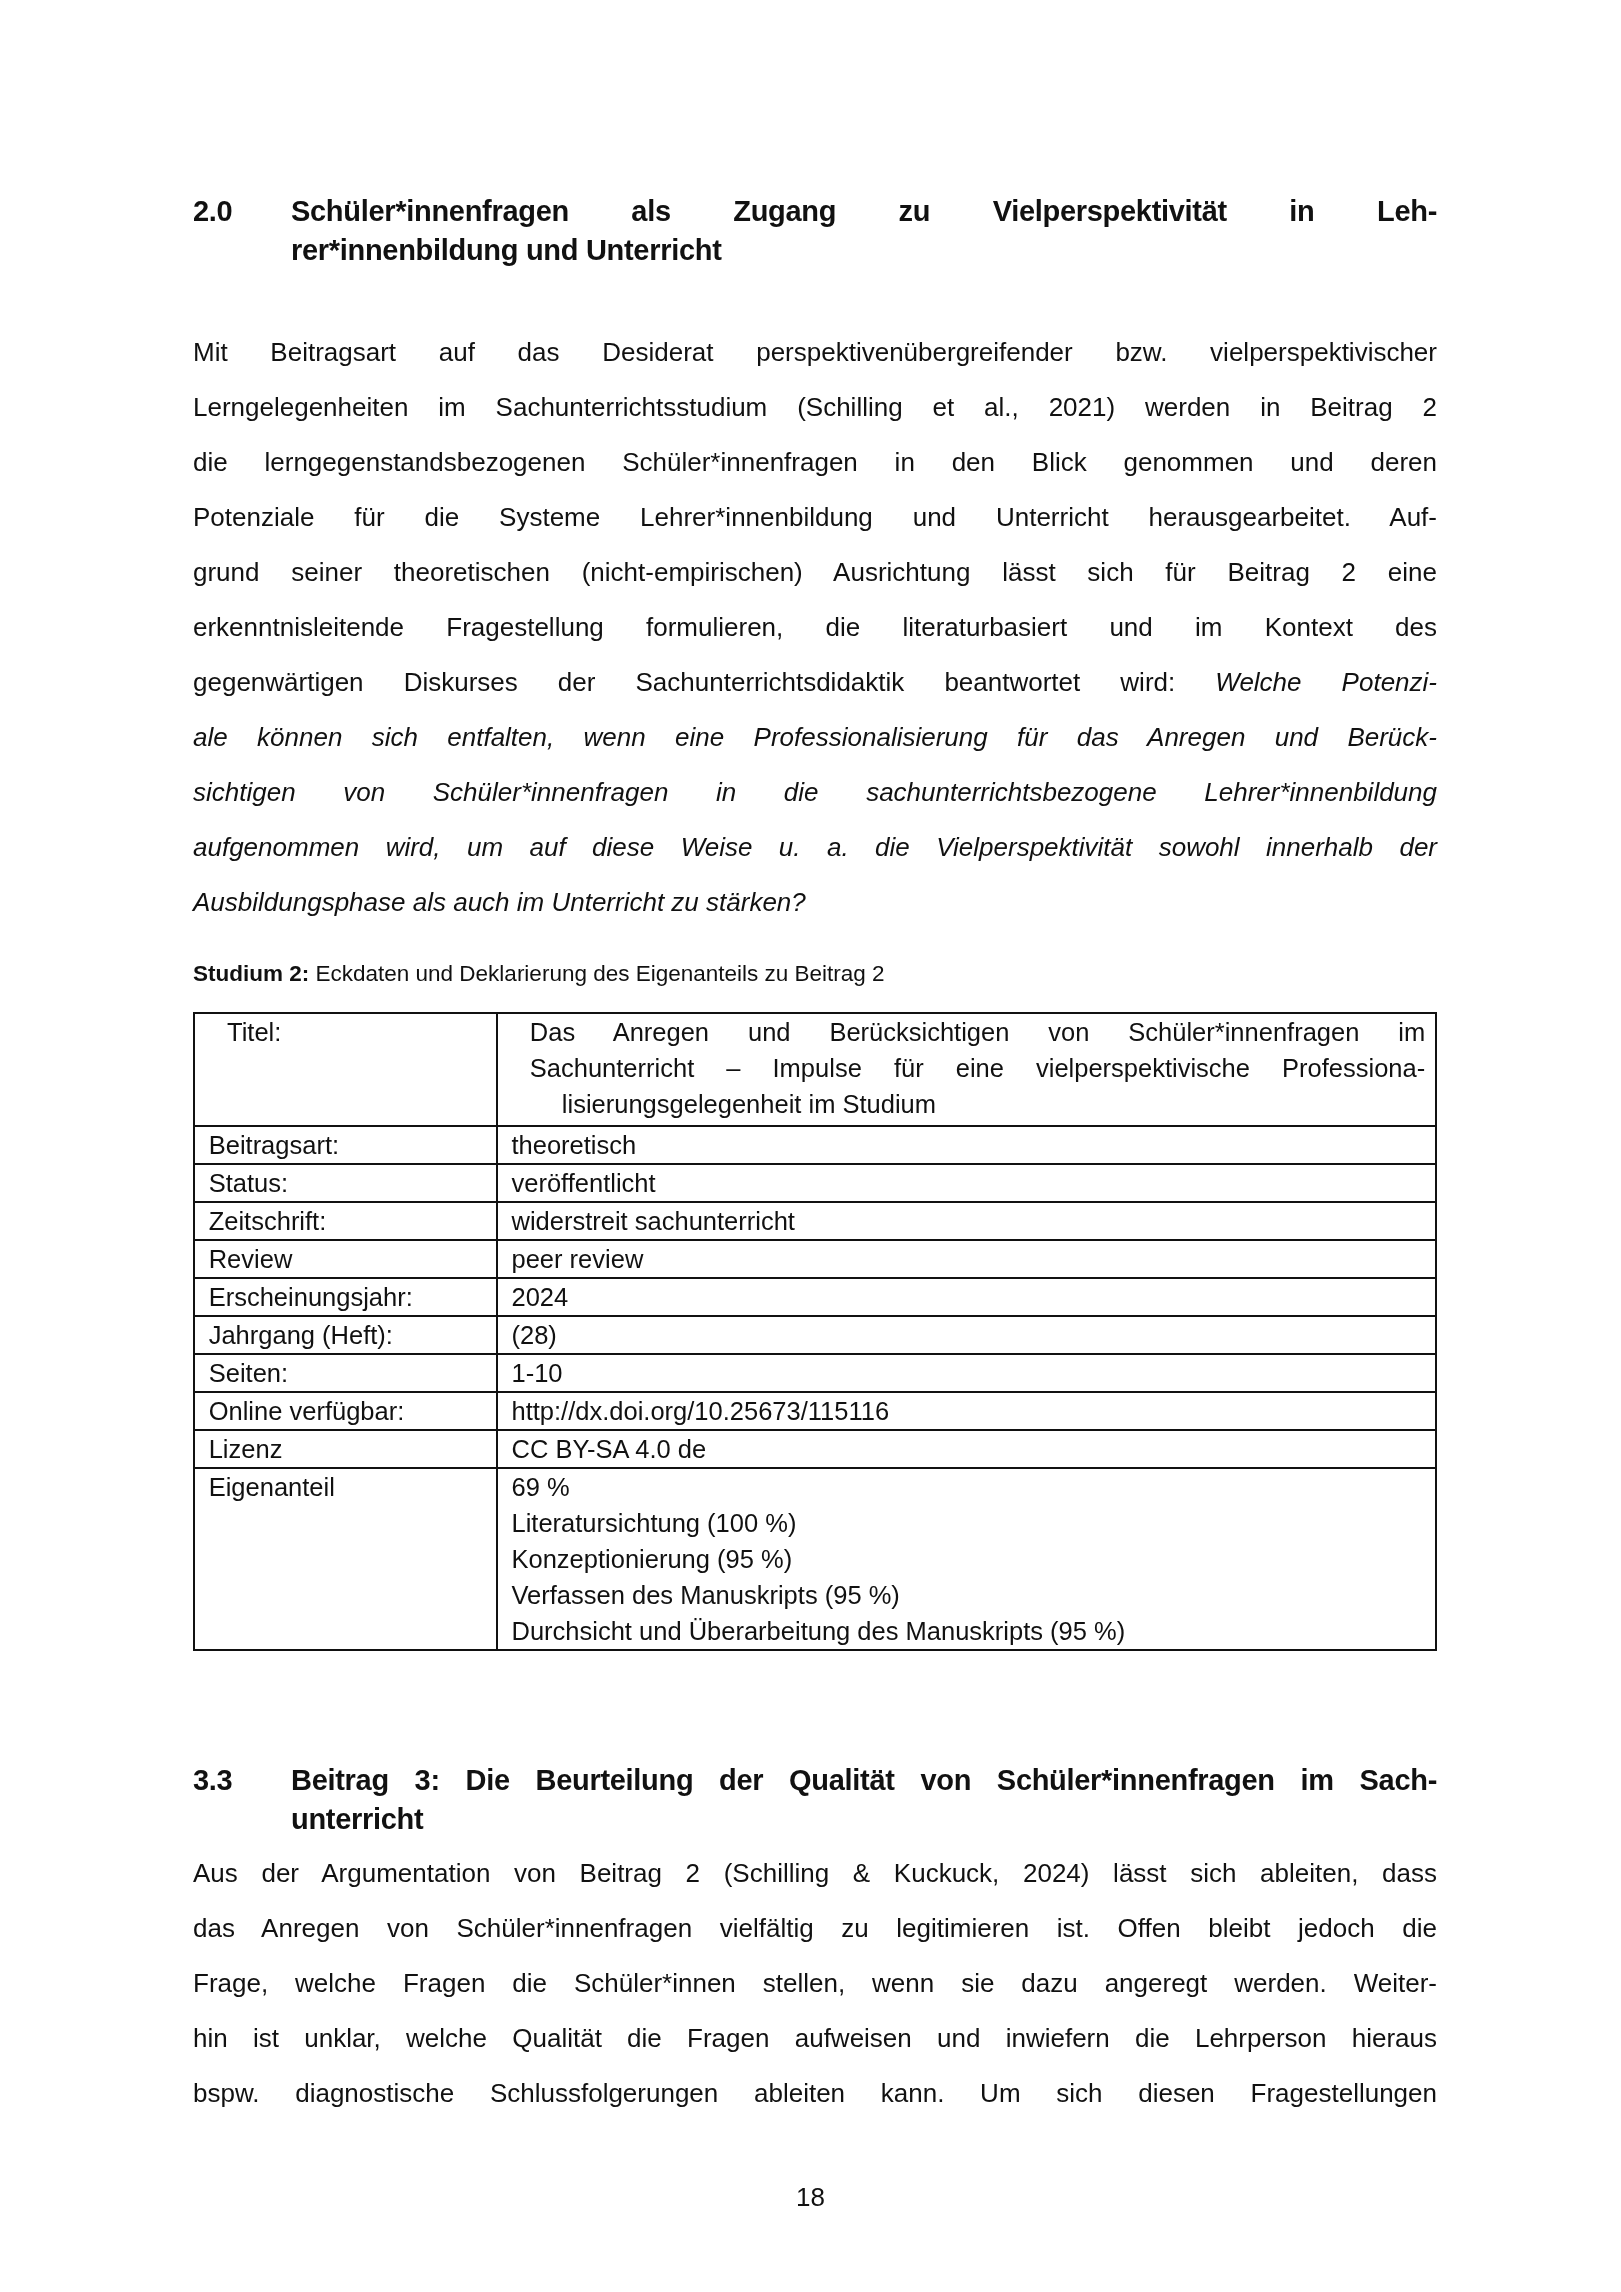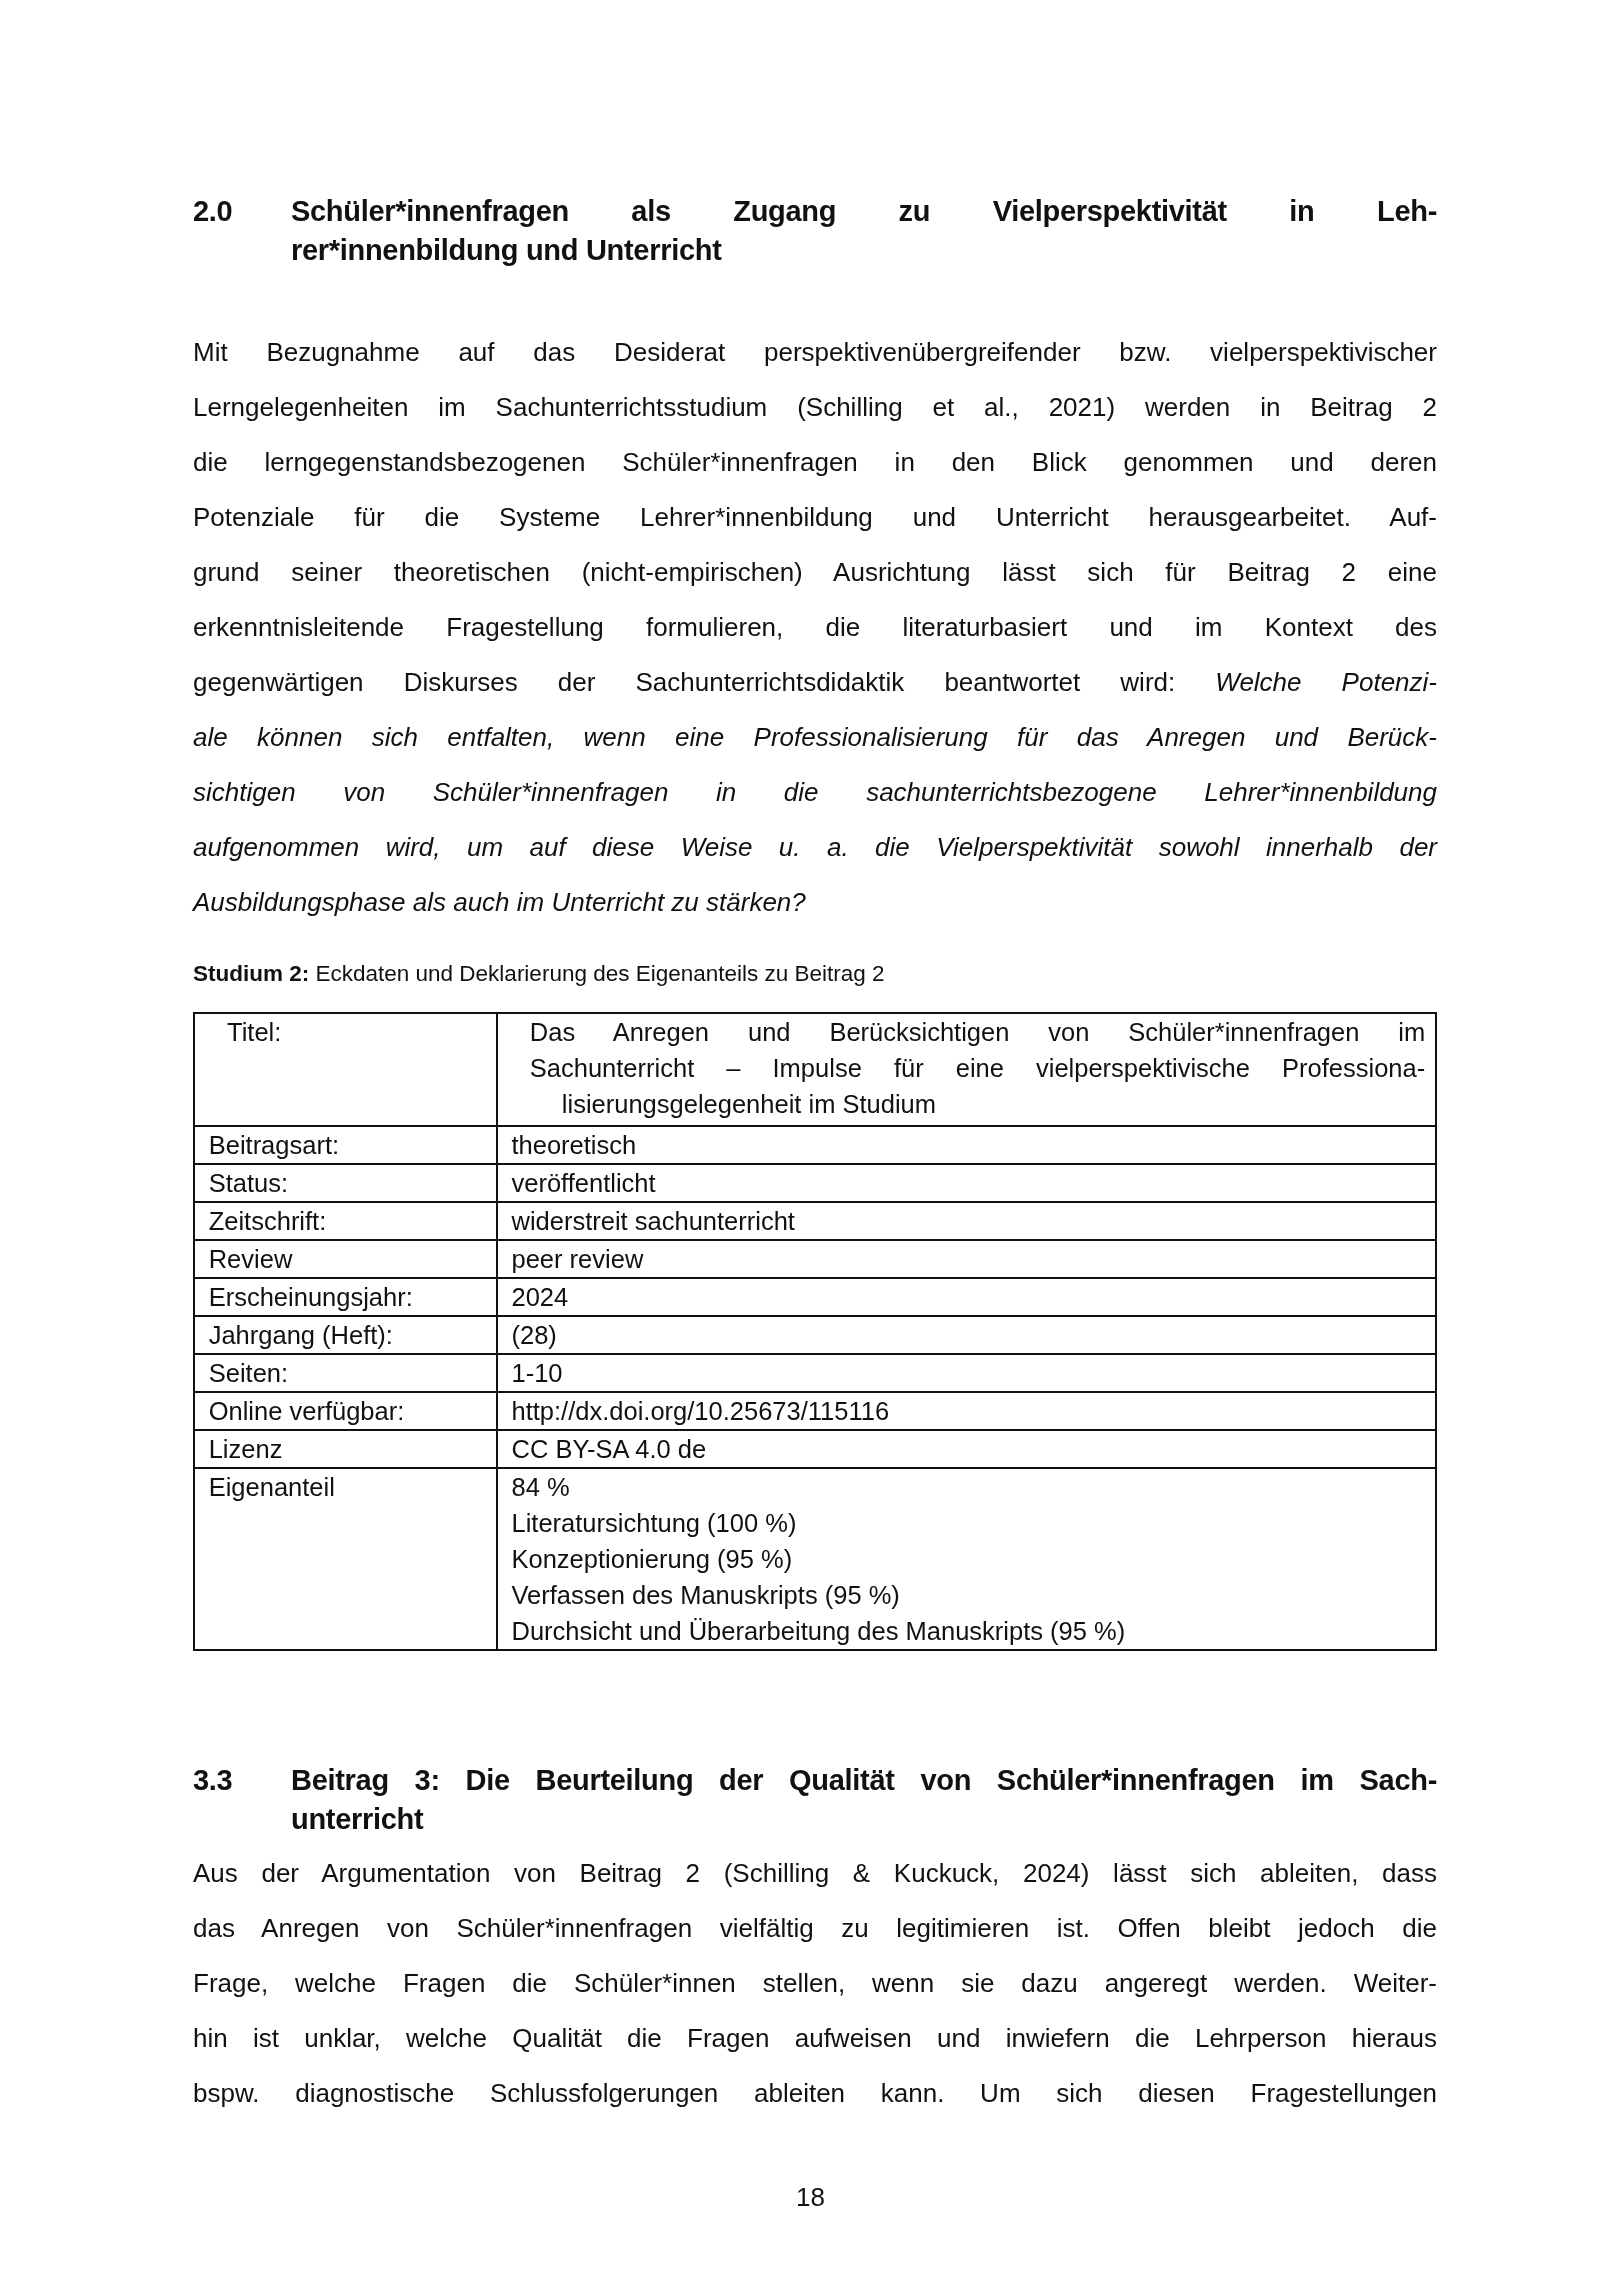--- a/index.html
+++ b/index.html
@@ -38,21 +38,21 @@
 
   <div class="heading" style="top:192px;">
     <span class="num">2.0</span>
     <div class="txt just-lines">
       <span class="ln">Schüler*innenfragen als Zugang zu Vielperspektivität in Leh-</span>
       <span class="ln last">rer*innenbildung und Unterricht</span>
     </div>
     </div>
 
   <div class="para" id="para32" style="top:325px;">
-      <span class="ln"><span>Mit Bezugnahme auf das Desiderat perspektivenübergreifender bzw. vielperspektivischer</span></span>
+      <span class="ln"><span>Mit Beitragsart auf das Desiderat perspektivenübergreifender bzw. vielperspektivischer</span></span>
       <span class="ln"><span>Lerngelegenheiten im Sachunterrichtsstudium (Schilling et al., 2021) werden in Beitrag 2</span></span>
       <span class="ln"><span>die lerngegenstandsbezogenen Schüler*innenfragen in den Blick genommen und deren</span></span>
       <span class="ln"><span>Potenziale für die Systeme Lehrer*innenbildung und Unterricht herausgearbeitet. Auf-</span></span>
       <span class="ln"><span>grund seiner theoretischen (nicht-empirischen) Ausrichtung lässt sich für Beitrag 2 eine</span></span>
       <span class="ln"><span>erkenntnisleitende Fragestellung formulieren, die literaturbasiert und im Kontext des</span></span>
       <span class="ln"><span>gegenwärtigen Diskurses der Sachunterrichtsdidaktik beantwortet wird: </span><span class="it">Welche Potenzi-</span></span>
       <span class="ln"><span class="it">ale können sich entfalten, wenn eine Professionalisierung für das Anregen und Berück-</span></span>
       <span class="ln"><span class="it">sichtigen von Schüler*innenfragen in die sachunterrichtsbezogene Lehrer*innenbildung</span></span>
       <span class="ln"><span class="it">aufgenommen wird, um auf diese Weise u. a. die Vielperspektivität sowohl innerhalb der</span></span>
       <span class="ln last"><span class="it">Ausbildungsphase als auch im Unterricht zu stärken?</span></span>
@@ -104,21 +104,21 @@
           <td class="k">Online verfügbar:</td>
           <td class="v">http://dx.doi.org/10.25673/115116</td>
         </tr>
       <tr class="row">
           <td class="k">Lizenz</td>
           <td class="v">CC BY-SA 4.0 de</td>
         </tr>
       <tr>
         <td class="k">Eigenanteil</td>
         <td class="v" style="padding-bottom:0;">
-          <span class="ln">84 %</span>
+          <span class="ln">69 %</span>
           <span class="ln">Literatursichtung (100 %)</span>
           <span class="ln">Konzeptionierung (95 %)</span>
           <span class="ln">Verfassen des Manuskripts (95 %)</span>
           <span class="ln">Durchsicht und Überarbeitung des Manuskripts (95 %)</span>
         </td>
       </tr>
     </tbody>
   </table>
 
   <div class="heading" style="top:1761px;">

